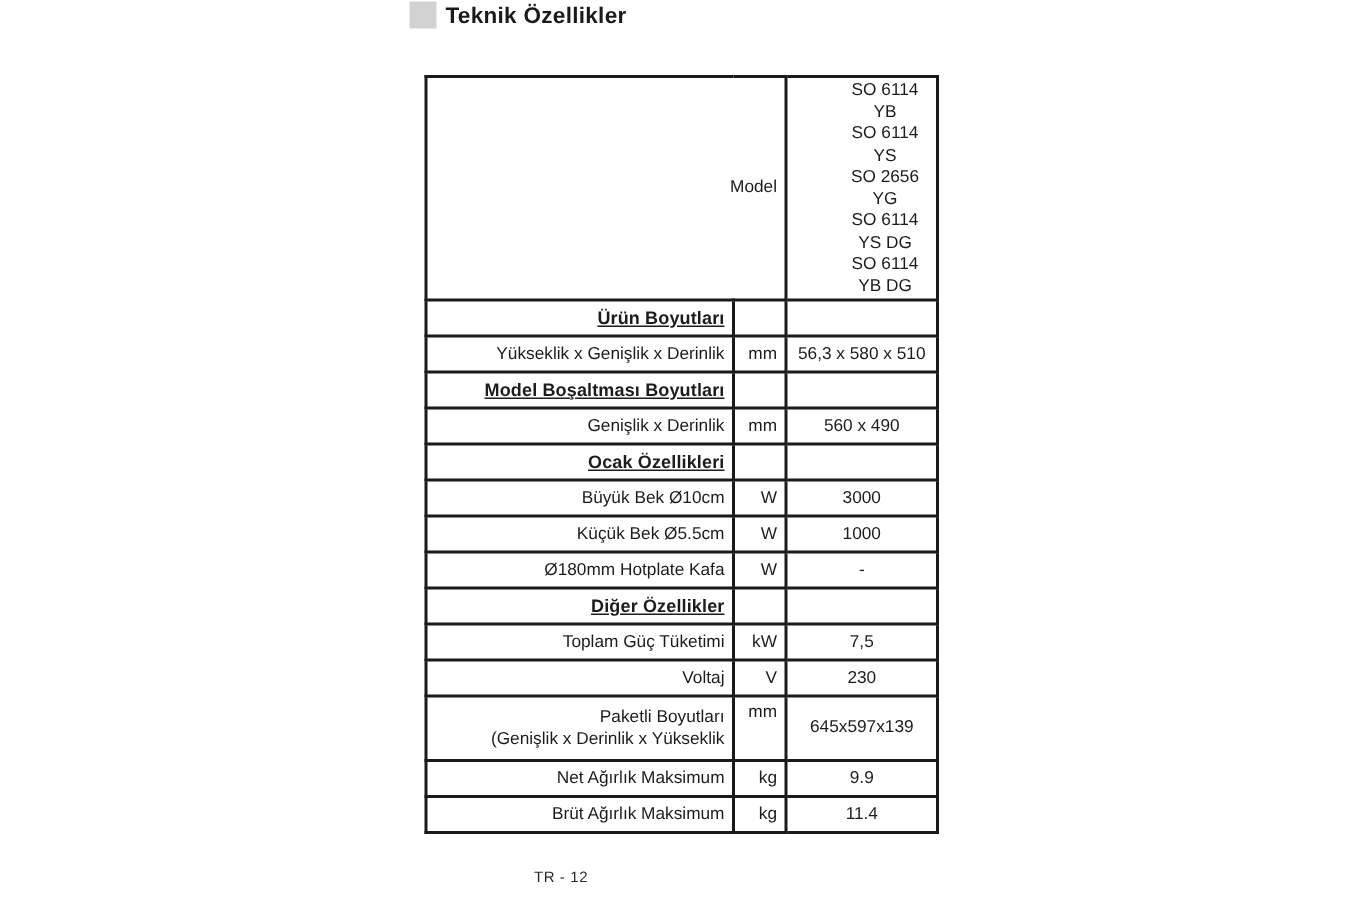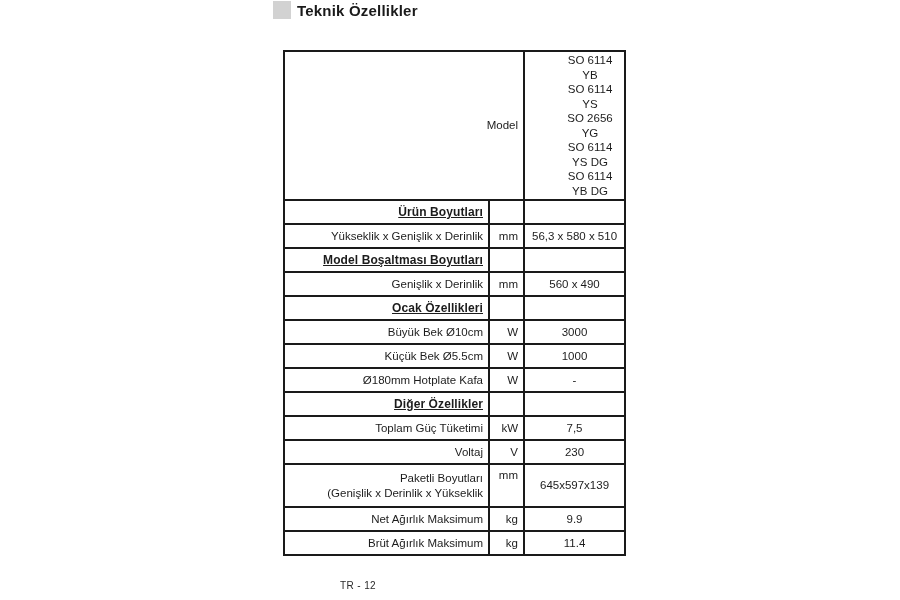--- a/index.html
+++ b/index.html
@@ -71,20 +71,21 @@
   .model-values div { text-align: center; line-height: 14.5px; }
   .footer {
     position: absolute;
     left: 0;
     top: 580px;
     width: 716px;
     text-align: center;
     font-size: 10px;
     letter-spacing: 0.4px;
     color: #2a2a2a;
+    padding-left: 16px;
   }
 </style>
 </head>
 <body>
 
 <div class="page">
 
   <div class="header">
     <span class="header-icon"></span>
     <h1 class="title">Teknik Özellikler</h1>

